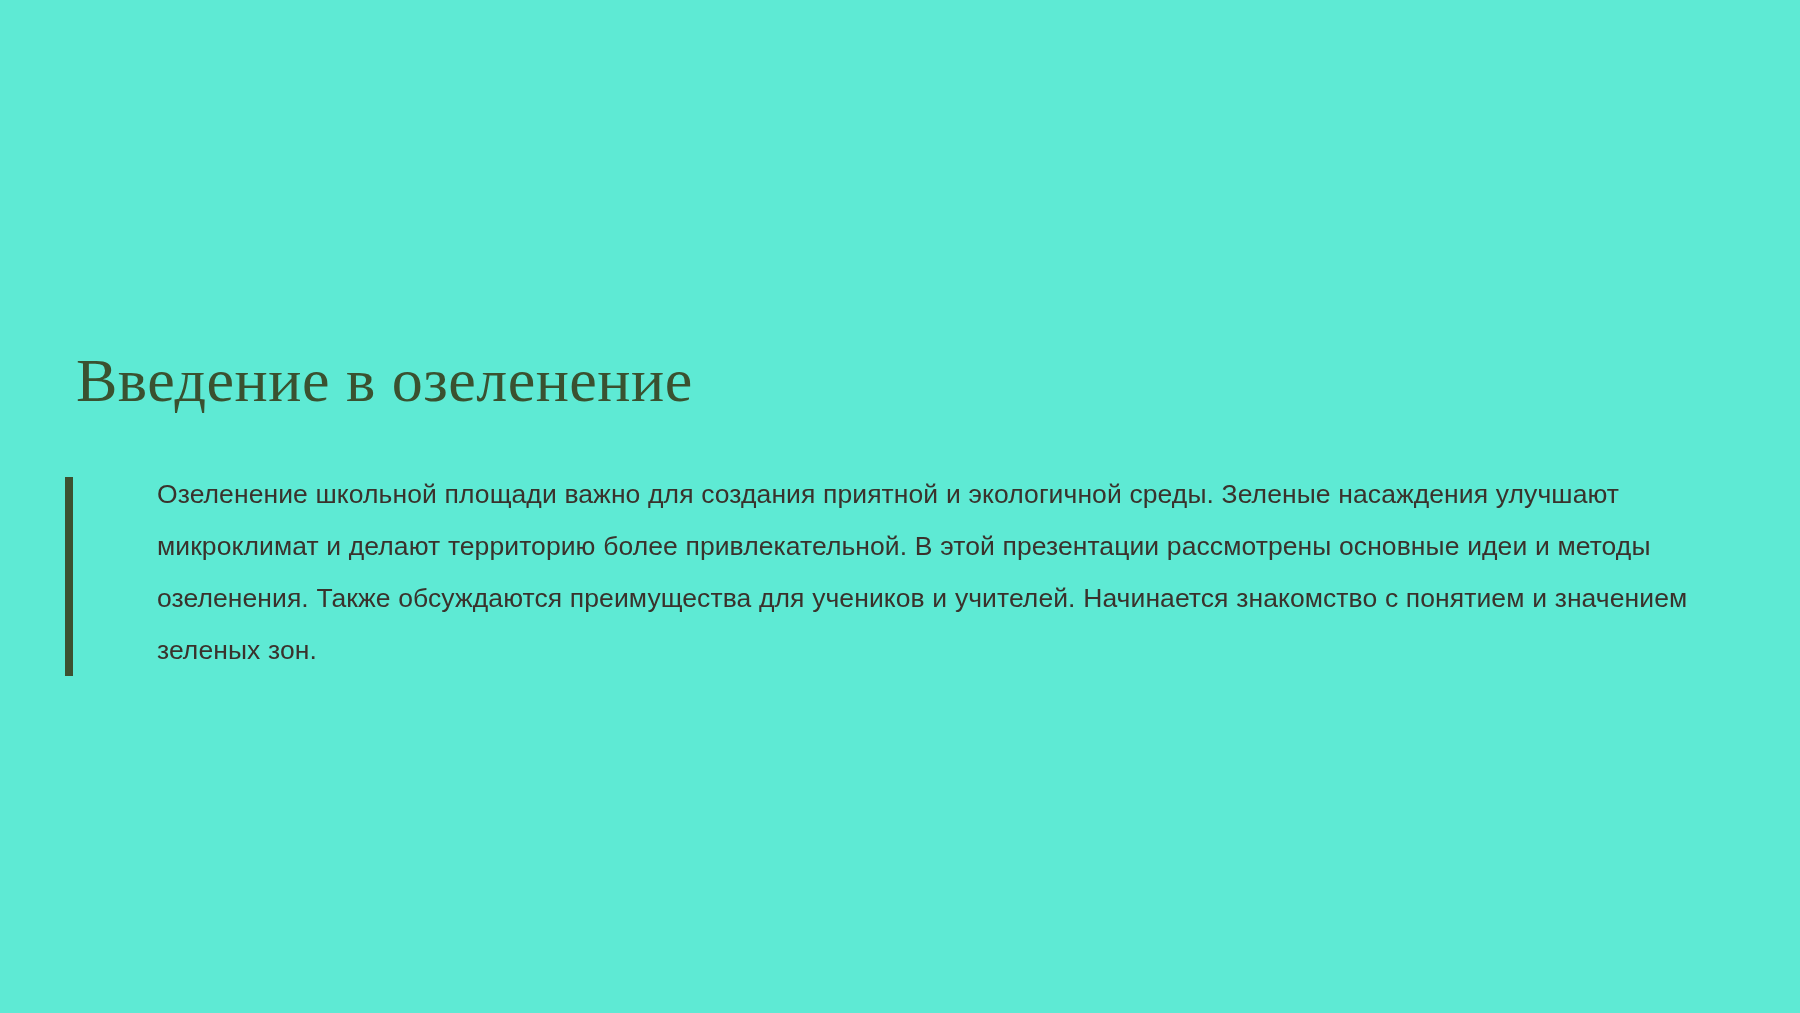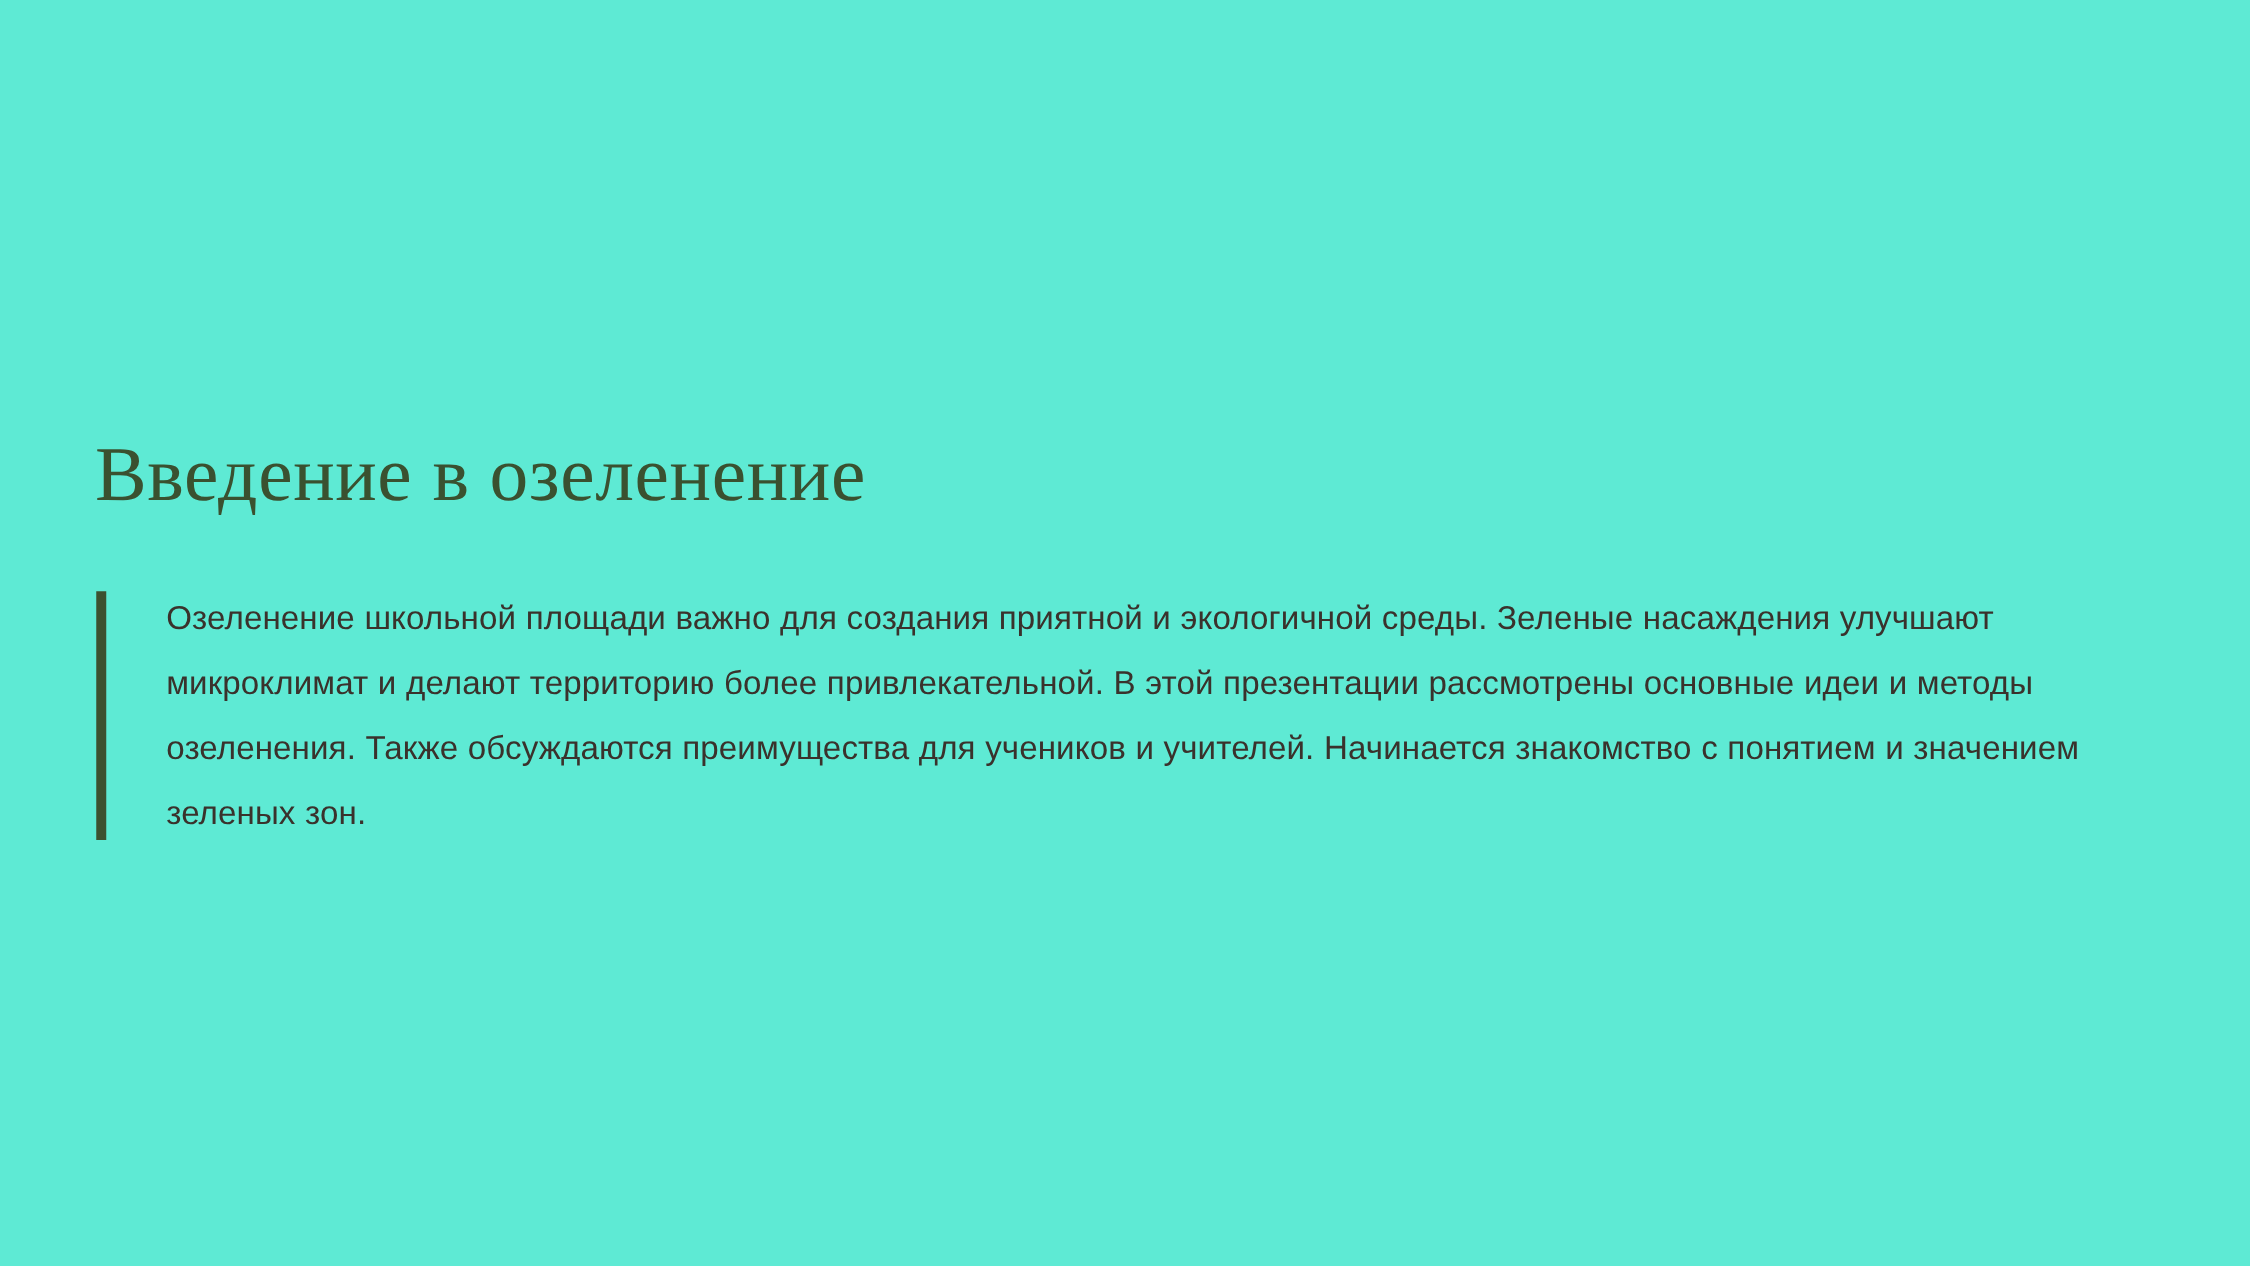--- a/index.html
+++ b/index.html
@@ -34,25 +34,26 @@
     font-size: 62px;
     line-height: 72px;
     letter-spacing: 0.5px;
     color: #3a5130;
     white-space: nowrap;
   }
 
   
   #body-block {
     position: absolute;
-    left: 77px;
+    left: 65px;
     top: 468px;
     width: 1630px;
     display: flex;
-    align-items: center;
+    align-items: flex-end;
+    gap: 36px;
   }
 
   #accent-bar {
     flex: 0 0 auto;
     width: 8px;
     min-height: 199px;
     background: #3c5130;
   }
 
   #body-text {

